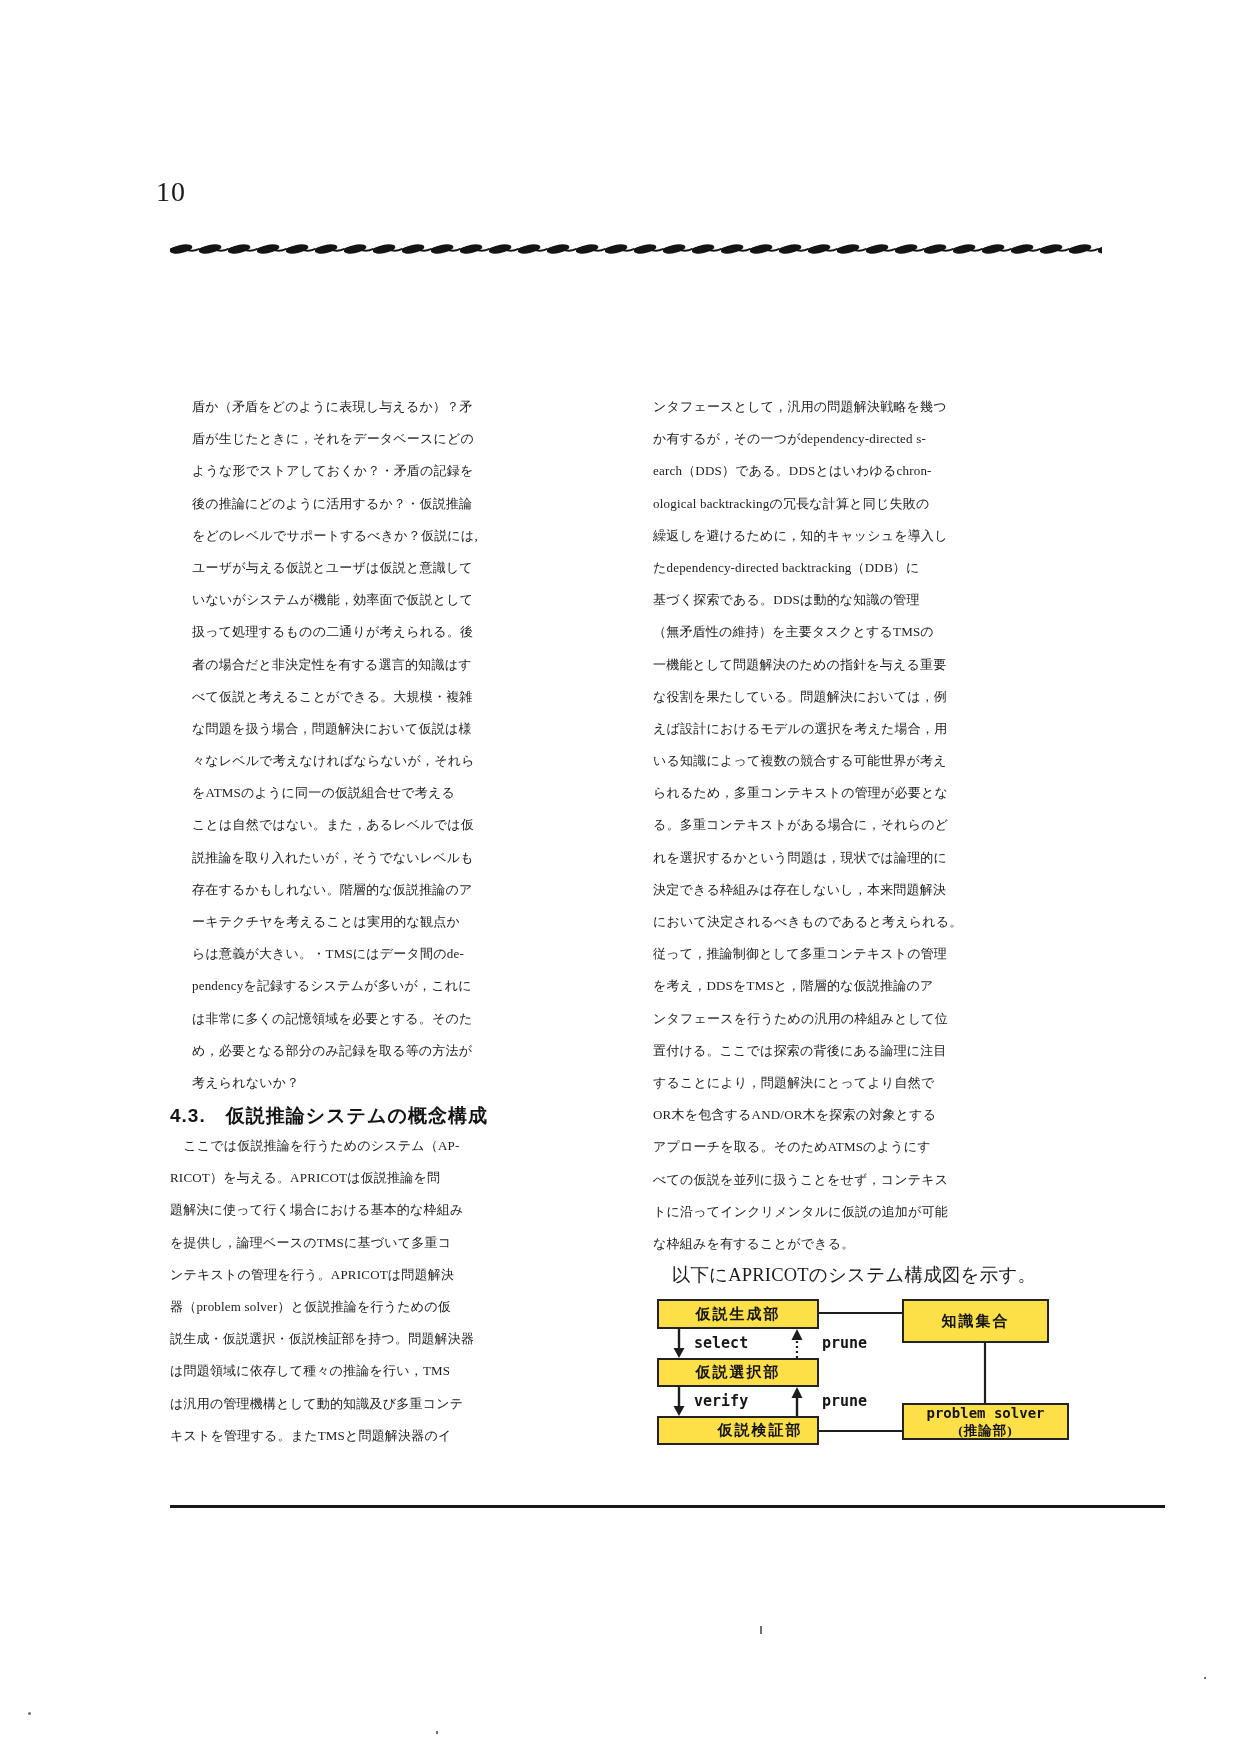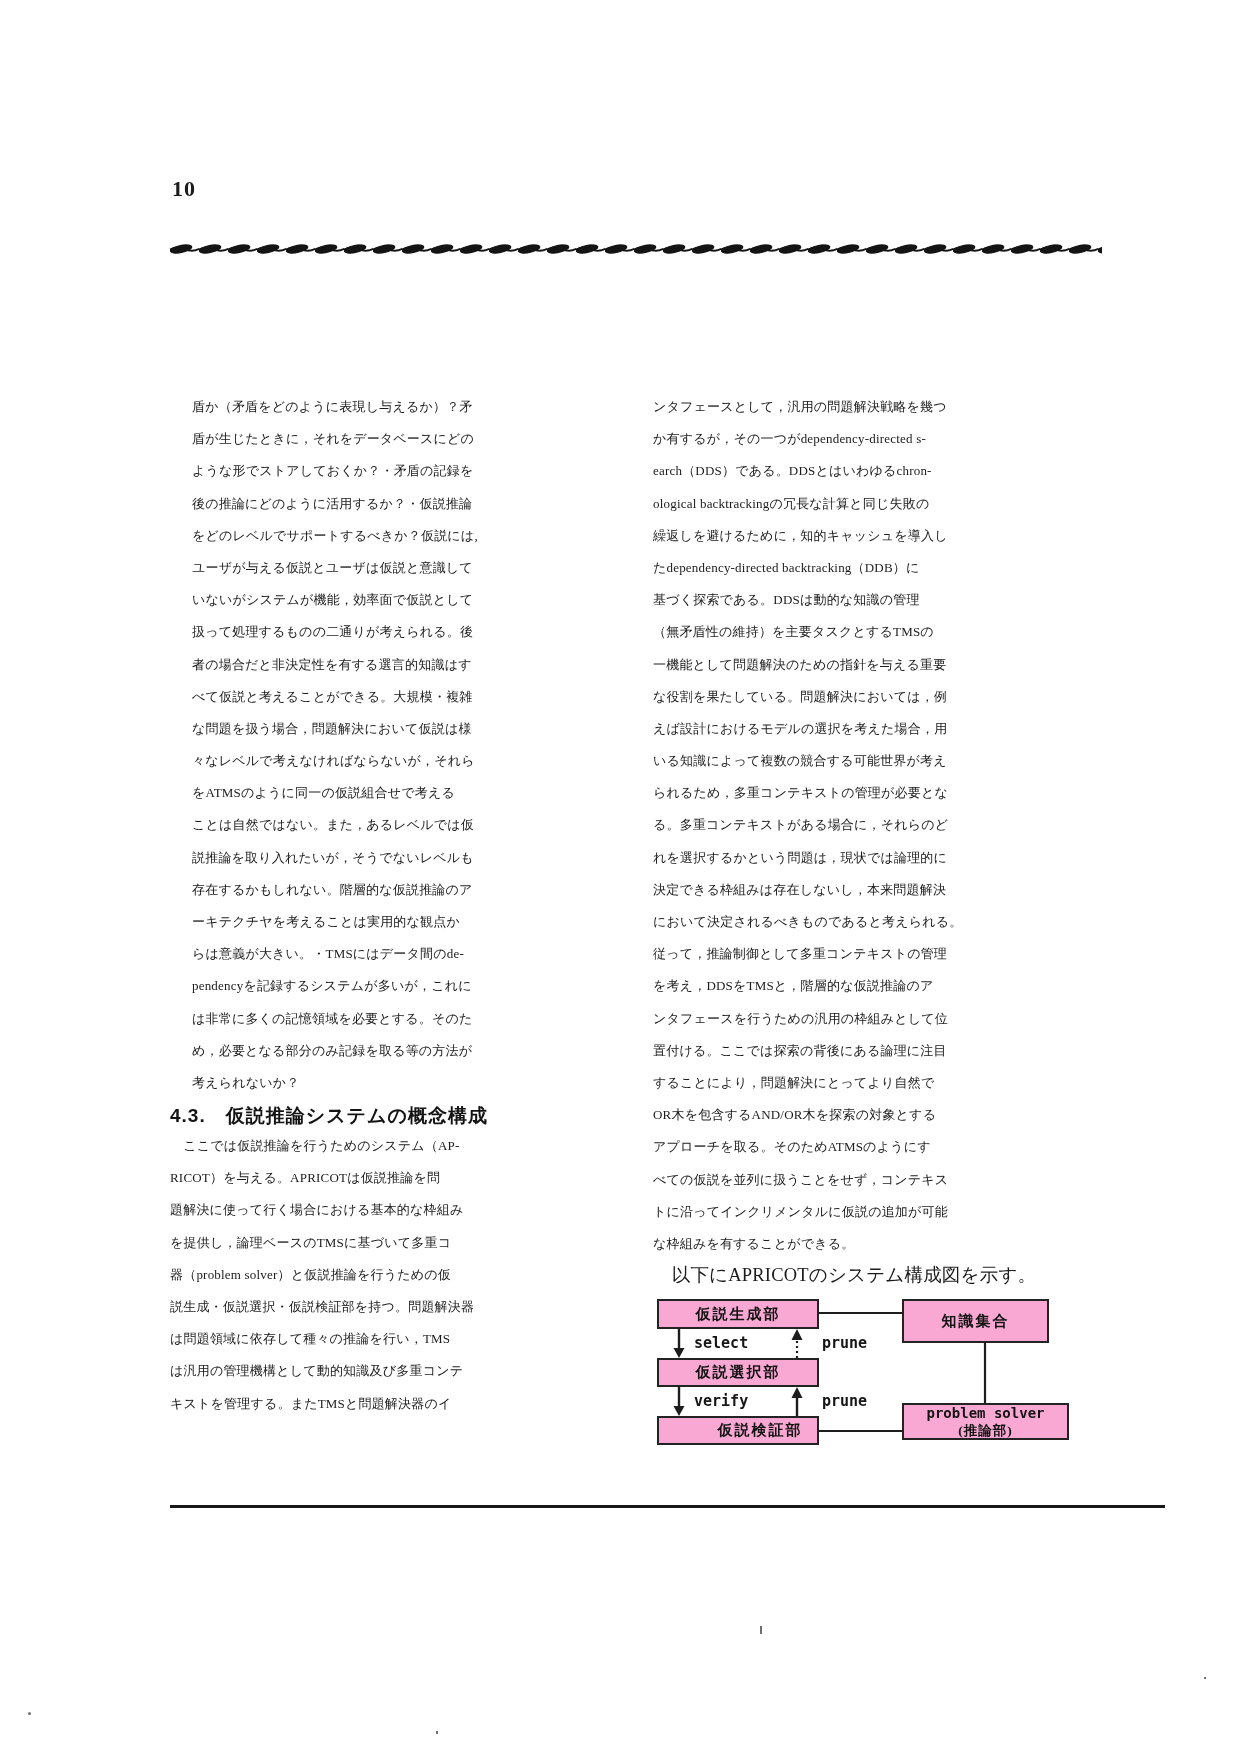--- a/index.html
+++ b/index.html
@@ -5,24 +5,23 @@
   html,body{margin:0;padding:0;background:#e8e8e8;}
   .page{
     position:relative;
     width:1248px;height:1754px;
     background:#ffffff;
     overflow:hidden;
     font-family:"Liberation Serif","DejaVu Serif",serif;
     color:#1b1b1b;
   }
   .page-number{
-    position:absolute;left:172px;top:176px;
-    font-size:22px;letter-spacing:1px;
+    position:absolute;left:156px;top:176px;
+    font-size:28px;letter-spacing:1px;
     font-family:"Liberation Serif","DejaVu Serif",serif;
-    font-weight:bold;
   }
   .divider{position:absolute;left:170px;top:241px;}
   .col{
     position:absolute;
     white-space:nowrap;
     font-size:13px;
     line-height:32.2px;
     letter-spacing:0.2px;
   }
   .col > div{height:32.2px;}
@@ -36,21 +35,21 @@
     line-height:32.2px;color:#141414;
   }
   .figure-intro{
     position:absolute;left:653px;top:1259px;
     font-size:18.5px;line-height:32.2px;white-space:nowrap;letter-spacing:0.2px;
   }
   
   .dbox{
     position:absolute;
     border:2px solid #232323;
-    background:#f9a8d4;
+    background:#fde047;
     display:flex;align-items:center;justify-content:center;
     font-size:15px;font-weight:bold;letter-spacing:2px;color:#141414;
     box-sizing:border-box;
     text-align:right;
   }
   .dbox-a{left:657px;top:1299px;width:162px;height:30px;}
   .dbox-b{left:657px;top:1358px;width:162px;height:29px;}
   .dbox-c{left:657px;top:1416px;width:162px;height:29px;padding-left:44px;}
   .dbox-d{left:902px;top:1299px;width:147px;height:44px;}
   .dbox-e{left:902px;top:1403px;width:167px;height:37px;flex-direction:column;line-height:17px;}
@@ -116,20 +115,21 @@
       <div>は非常に多くの記憶領域を必要とする。そのた</div>
       <div>め，必要となる部分のみ記録を取る等の方法が</div>
       <div>考えられないか？</div>
     </div>
   <h2 class="heading">4.3.　仮説推論システムの概念構成</h2>
   <div class="col col-l2">
       <div>　ここでは仮説推論を行うためのシステム（AP-</div>
       <div>RICOT）を与える。APRICOTは仮説推論を問</div>
       <div>題解決に使って行く場合における基本的な枠組み</div>
       <div>を提供し，論理ベースのTMSに基づいて多重コ</div>
+      <div>ンテキストの管理を行う。APRICOTは問題解決</div>
       <div>器（problem solver）と仮説推論を行うための仮</div>
       <div>説生成・仮説選択・仮説検証部を持つ。問題解決器</div>
       <div>は問題領域に依存して種々の推論を行い，TMS</div>
       <div>は汎用の管理機構として動的知識及び多重コンテ</div>
       <div>キストを管理する。またTMSと問題解決器のイ</div>
     </div>
 
   <div class="col col-r">
       <div>ンタフェースとして，汎用の問題解決戦略を幾つ</div>
       <div>か有するが，その一つがdependency-directed s-</div>

